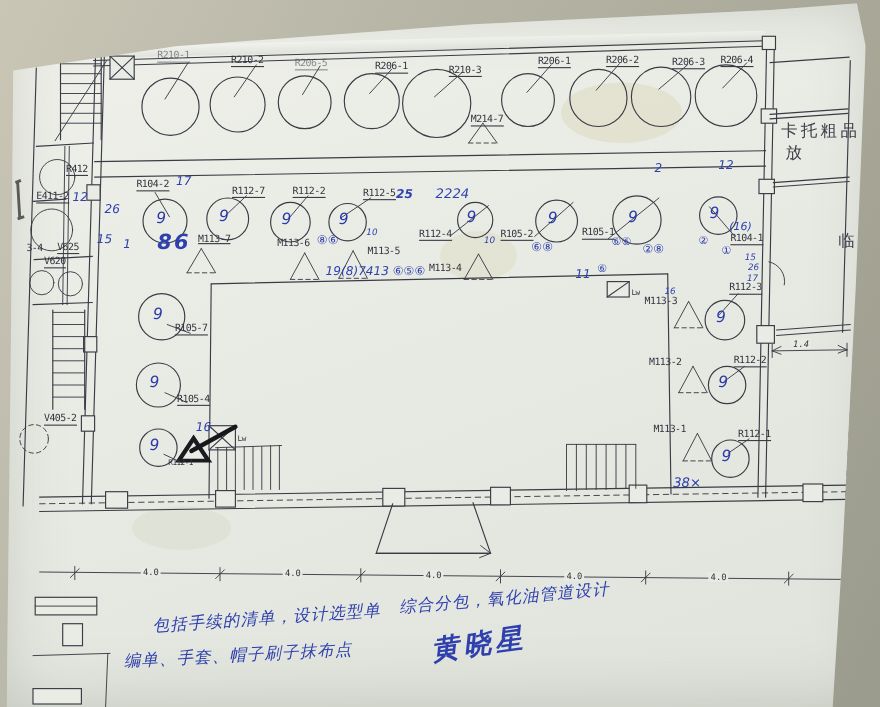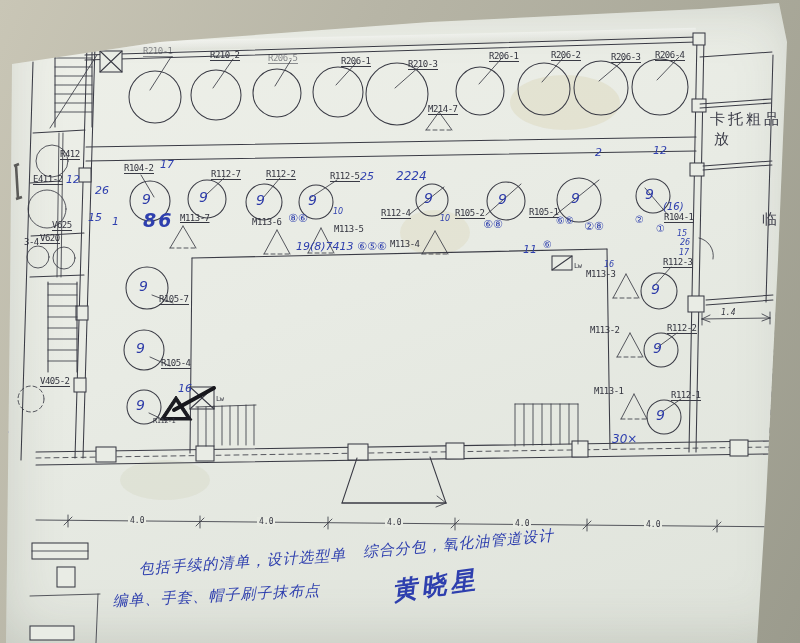--- a/index.html
+++ b/index.html
@@ -326,21 +326,21 @@
         <span class="lb p" style="left: 594px; top: 386px;">M113-1</span>
         <span class="lb p pu" style="left: 663px; top: 257px;">R112-3</span>
         <span class="lb p pu" style="left: 667px; top: 323px;">R112-2</span>
         <span class="lb p pu" style="left: 671px; top: 390px;">R112-1</span>
         <span class="lb p pu" style="left: 159px; top: 294px;">R105-7</span>
         <span class="lb p pu" style="left: 161px; top: 358px;">R105-4</span>
         <span class="lb p" style="left: 153px; top: 417px; font-size: 7px;">R112-1</span>
         <span class="lb p pu" style="left: 60px; top: 149px;">R412</span>
         <span class="lb p pu" style="left: 33px; top: 174px;">E411-2</span>
         <span class="lb p pu" style="left: 52px; top: 220px;">V625</span>
-        <span class="lb p" style="left: 24px; top: 221px; margin-top: 16px;">3-4</span>
+        <span class="lb p" style="left: 24px; top: 221px;">3-4</span>
         <span class="lb p pu" style="left: 40px; top: 233px;">V620</span>
         <span class="lb p pu" style="left: 40px; top: 376px;">V405-2</span>
         <span class="lb p" style="left: 216px; top: 395px; font-size: 7px;">Lw</span>
         <span class="lb p" style="left: 574px; top: 262px; font-size: 7px;">Lw</span>
         <span class="lb room" style="left: 710px; top: 110px; font-family: Liberation Serif, serif;">卡托粗品</span>
         <span class="lb room" style="left: 714px; top: 130px;">放</span>
         <span class="lb room" style="left: 722px; top: 210px; padding-left: 40px;">临时工</span>
         <span class="lb dim" style="left: 128px; top: 516px;">4.0</span>
         <span class="lb dim" style="left: 257px; top: 517px;">4.0</span>
         <span class="lb dim" style="left: 385px; top: 518px;">4.0</span>
@@ -348,41 +348,41 @@
         <span class="lb dim" style="left: 644px; top: 520px;">4.0</span>
         <span class="lb dim" style="left: 770px; top: 521px;">4.0</span>
         <span class="lb dim" style="left: 719px; top: 308px; font-style: italic;">1.4</span>
         <span class="lb pen" style="left: 160px; top: 158px;">17</span>
         <span class="lb pen" style="left: 95px; top: 184px;">26</span>
         <span class="lb pen" style="left: 88px; top: 211px;">15</span>
         <span class="lb pen" style="left: 112px; top: 215px;">1</span>
         <span class="lb pen big" style="left: 143px; top: 209px;">86</span>
         <span class="lb pen" style="left: 288px; top: 212px;">⑧⑥</span>
         <span class="lb pen sm" style="left: 333px; top: 207px;">10</span>
-        <span class="lb pen" style="left: 360px; top: 170px;">25</span>
+        <span class="lb pen" style="left: 360px; top: 170px; font-weight: bold;">25</span>
         <span class="lb pen" style="left: 396px; top: 169px; font-size: 12px;">2224</span>
         <span class="lb pen" style="left: 296px; top: 240px;">19(8)7413 ⑥⑤⑥</span>
         <span class="lb pen sm" style="left: 440px; top: 214px;">10</span>
         <span class="lb pen" style="left: 483px; top: 218px;">⑥⑧</span>
         <span class="lb pen" style="left: 523px; top: 243px;">11</span>
         <span class="lb pen" style="left: 543px; top: 239px; font-size: 10px;">⑥</span>
         <span class="lb pen" style="left: 556px; top: 215px; font-size: 10px;">⑥⑥</span>
         <span class="lb pen" style="left: 584px; top: 220px;">②⑧</span>
         <span class="lb pen" style="left: 663px; top: 201px; font-size: 10px;">(16)</span>
         <span class="lb pen" style="left: 635px; top: 214px; font-size: 10px;">②</span>
         <span class="lb pen" style="left: 656px; top: 223px; font-size: 10px;">①</span>
         <span class="lb pen sm" style="left: 677px; top: 229px;">15</span>
         <span class="lb pen sm" style="left: 680px; top: 238px;">26</span>
         <span class="lb pen sm" style="left: 679px; top: 248px;">17</span>
         <span class="lb pen" style="left: 595px; top: 146px;">2</span>
         <span class="lb pen" style="left: 653px; top: 144px;">12</span>
         <span class="lb pen" style="left: 66px; top: 173px;">12</span>
         <span class="lb pen" style="left: 2px; top: 428px;">2</span>
         <span class="lb pen" style="left: 178px; top: 382px;">16</span>
         <span class="lb pen sm" style="left: 604px; top: 260px;">16</span>
-        <span class="lb pen" style="left: 612px; top: 432px; font-size: 12px;">30×</span>
+        <span class="lb pen" style="left: 612px; top: 432px; font-size: 12px;">38×</span>
         <span class="lb note" style="left: 138px; top: 560px; transform: rotate(-4deg);">包括手续的清单，设计选型单</span>
         <span class="lb note" style="left: 112px; top: 592px; transform: rotate(-3deg);">编单、手套、帽子刷子抹布点</span>
         <span class="lb note" style="left: 362px; top: 543px; transform: rotate(-5deg);">综合分包，氧化油管道设计</span>
         <span class="lb sig" style="left: 390px; top: 575px; transform: rotate(-8deg);">黄晓星</span>
       </div>
   </div>
 </div>
 
 </body></html>

